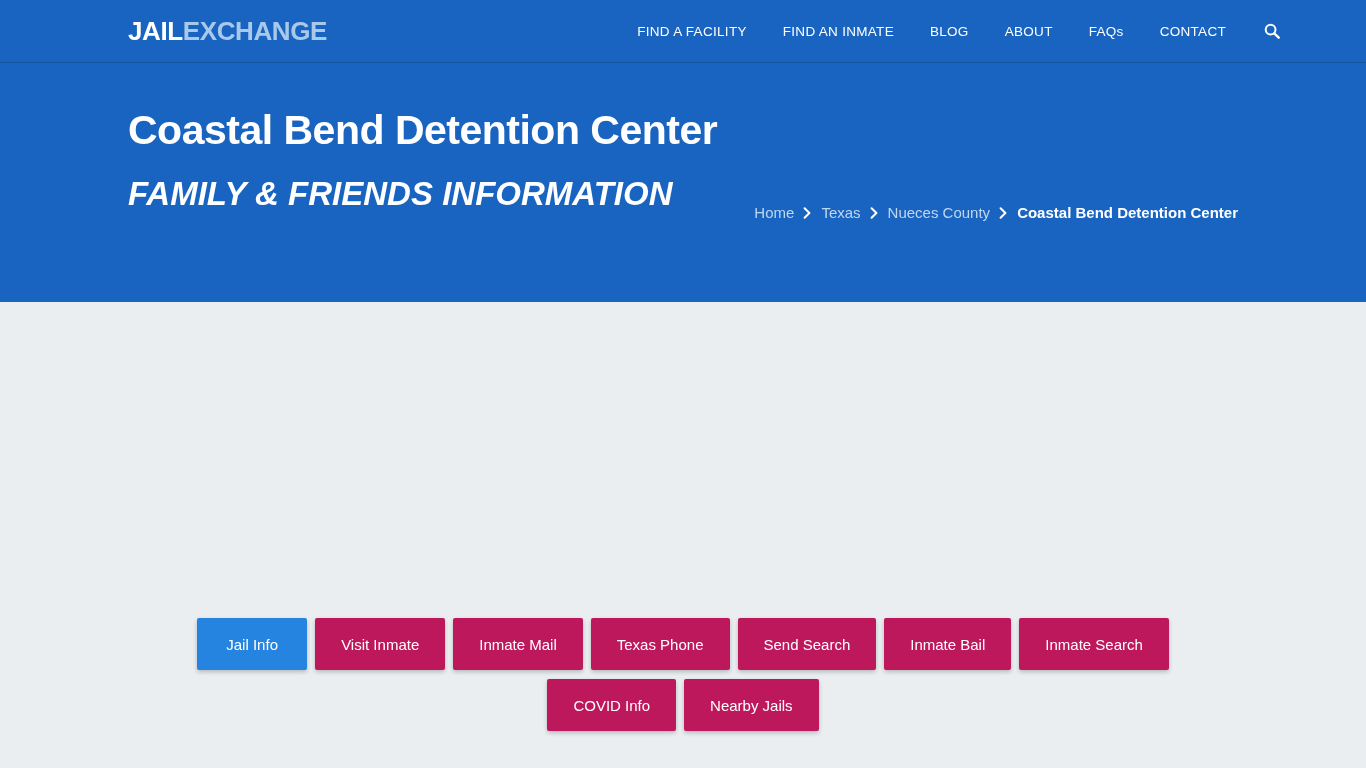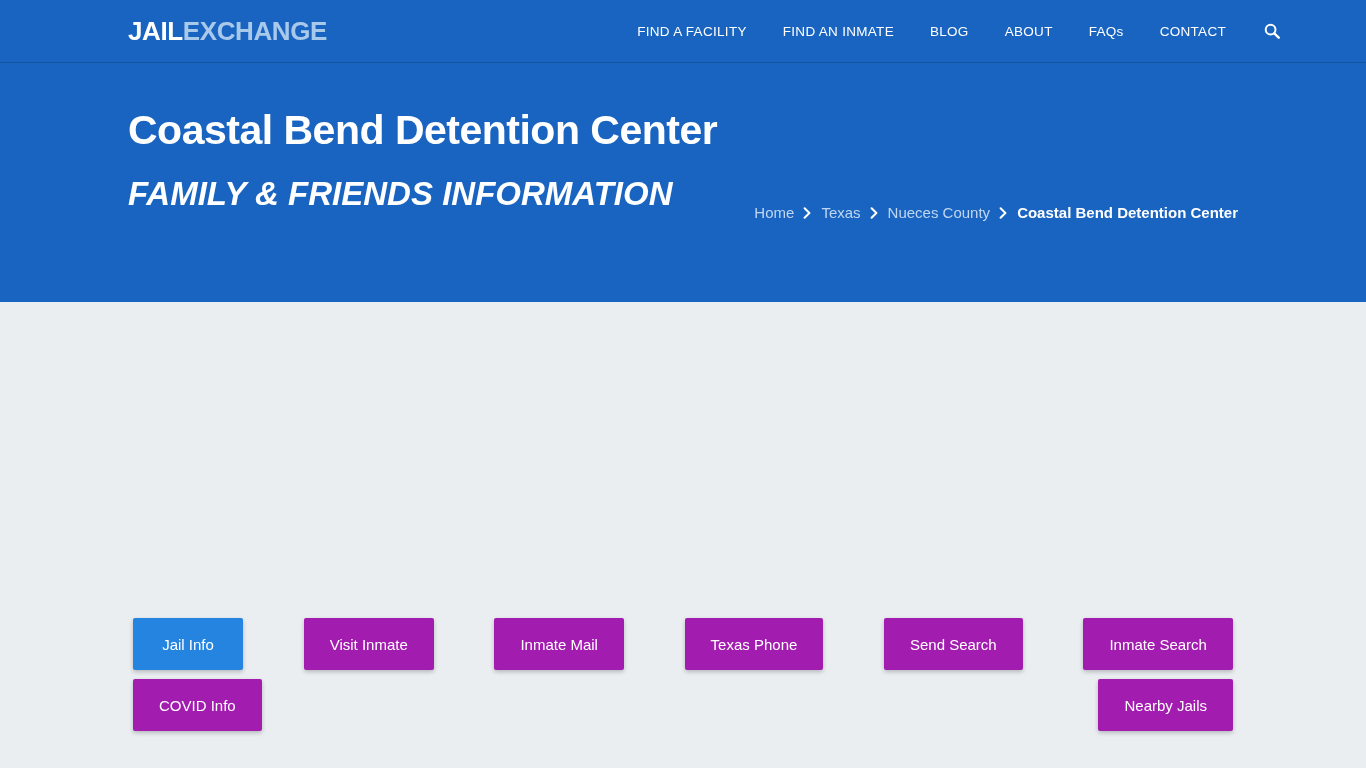--- a/index.html
+++ b/index.html
@@ -148,27 +148,27 @@
     align-items: center;
     padding-bottom: 37px;
   }
 
   .tab-rows {
     width: 1100px;
   }
 
   .tab-row {
     display: flex;
-    justify-content: space-between;
+    justify-content: center;
     gap: 8px;
   }
   .tab-row + .tab-row { margin-top: 9px; }
 
   .tab-btn {
-    background: #a21caf;
+    background: #be185d;
     color: #FFFFFF;
     border: none;
     border-radius: 2px;
     font-family: "Liberation Sans", sans-serif;
     font-size: 15px;
     line-height: 1;
     height: 52px;
     min-width: 110px;
     padding: 0 26px;
     cursor: pointer;
@@ -262,20 +262,21 @@
 <main class="main">
 
   <div class="tab-rows">
 
     <div class="tab-row">
       <button class="tab-btn active">Jail Info</button>
       <button class="tab-btn">Visit Inmate</button>
       <button class="tab-btn">Inmate Mail</button>
       <button class="tab-btn">Texas Phone</button>
       <button class="tab-btn">Send Search</button>
+      <button class="tab-btn">Inmate Bail</button>
       <button class="tab-btn">Inmate Search</button>
     </div>
 
     <div class="tab-row">
       <button class="tab-btn">COVID Info</button>
       <button class="tab-btn">Nearby Jails</button>
     </div>
 
   </div>
 

